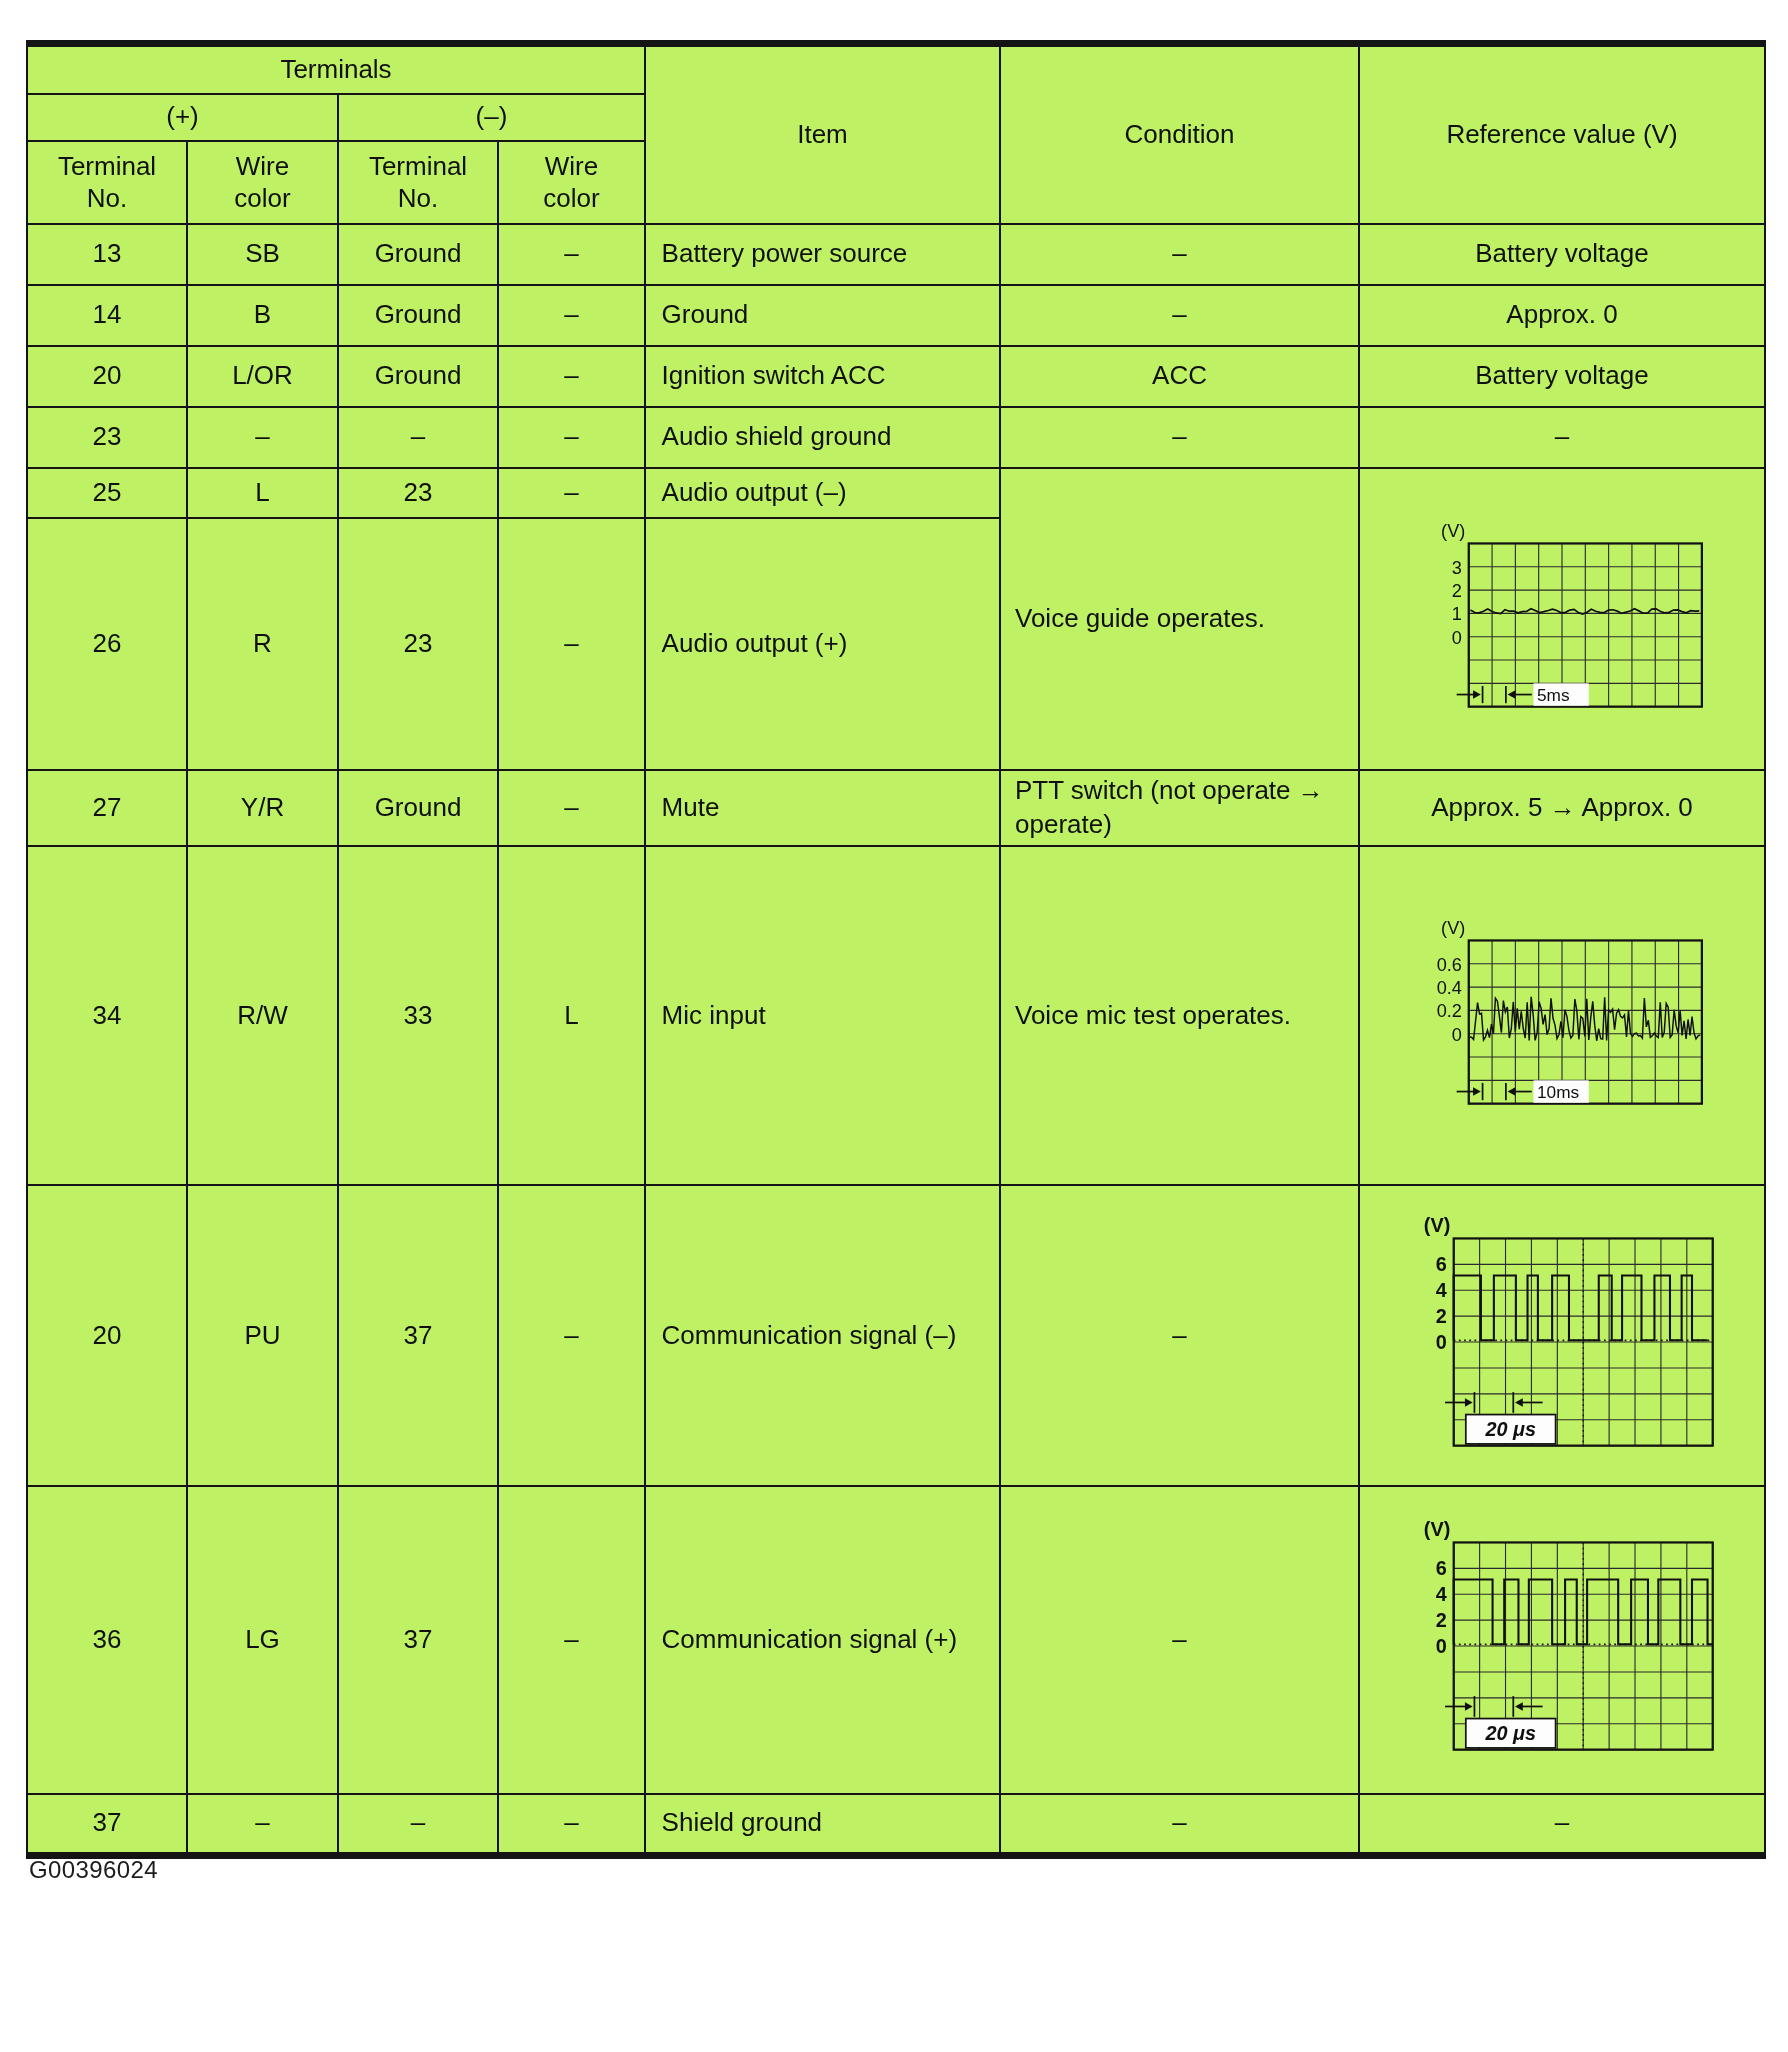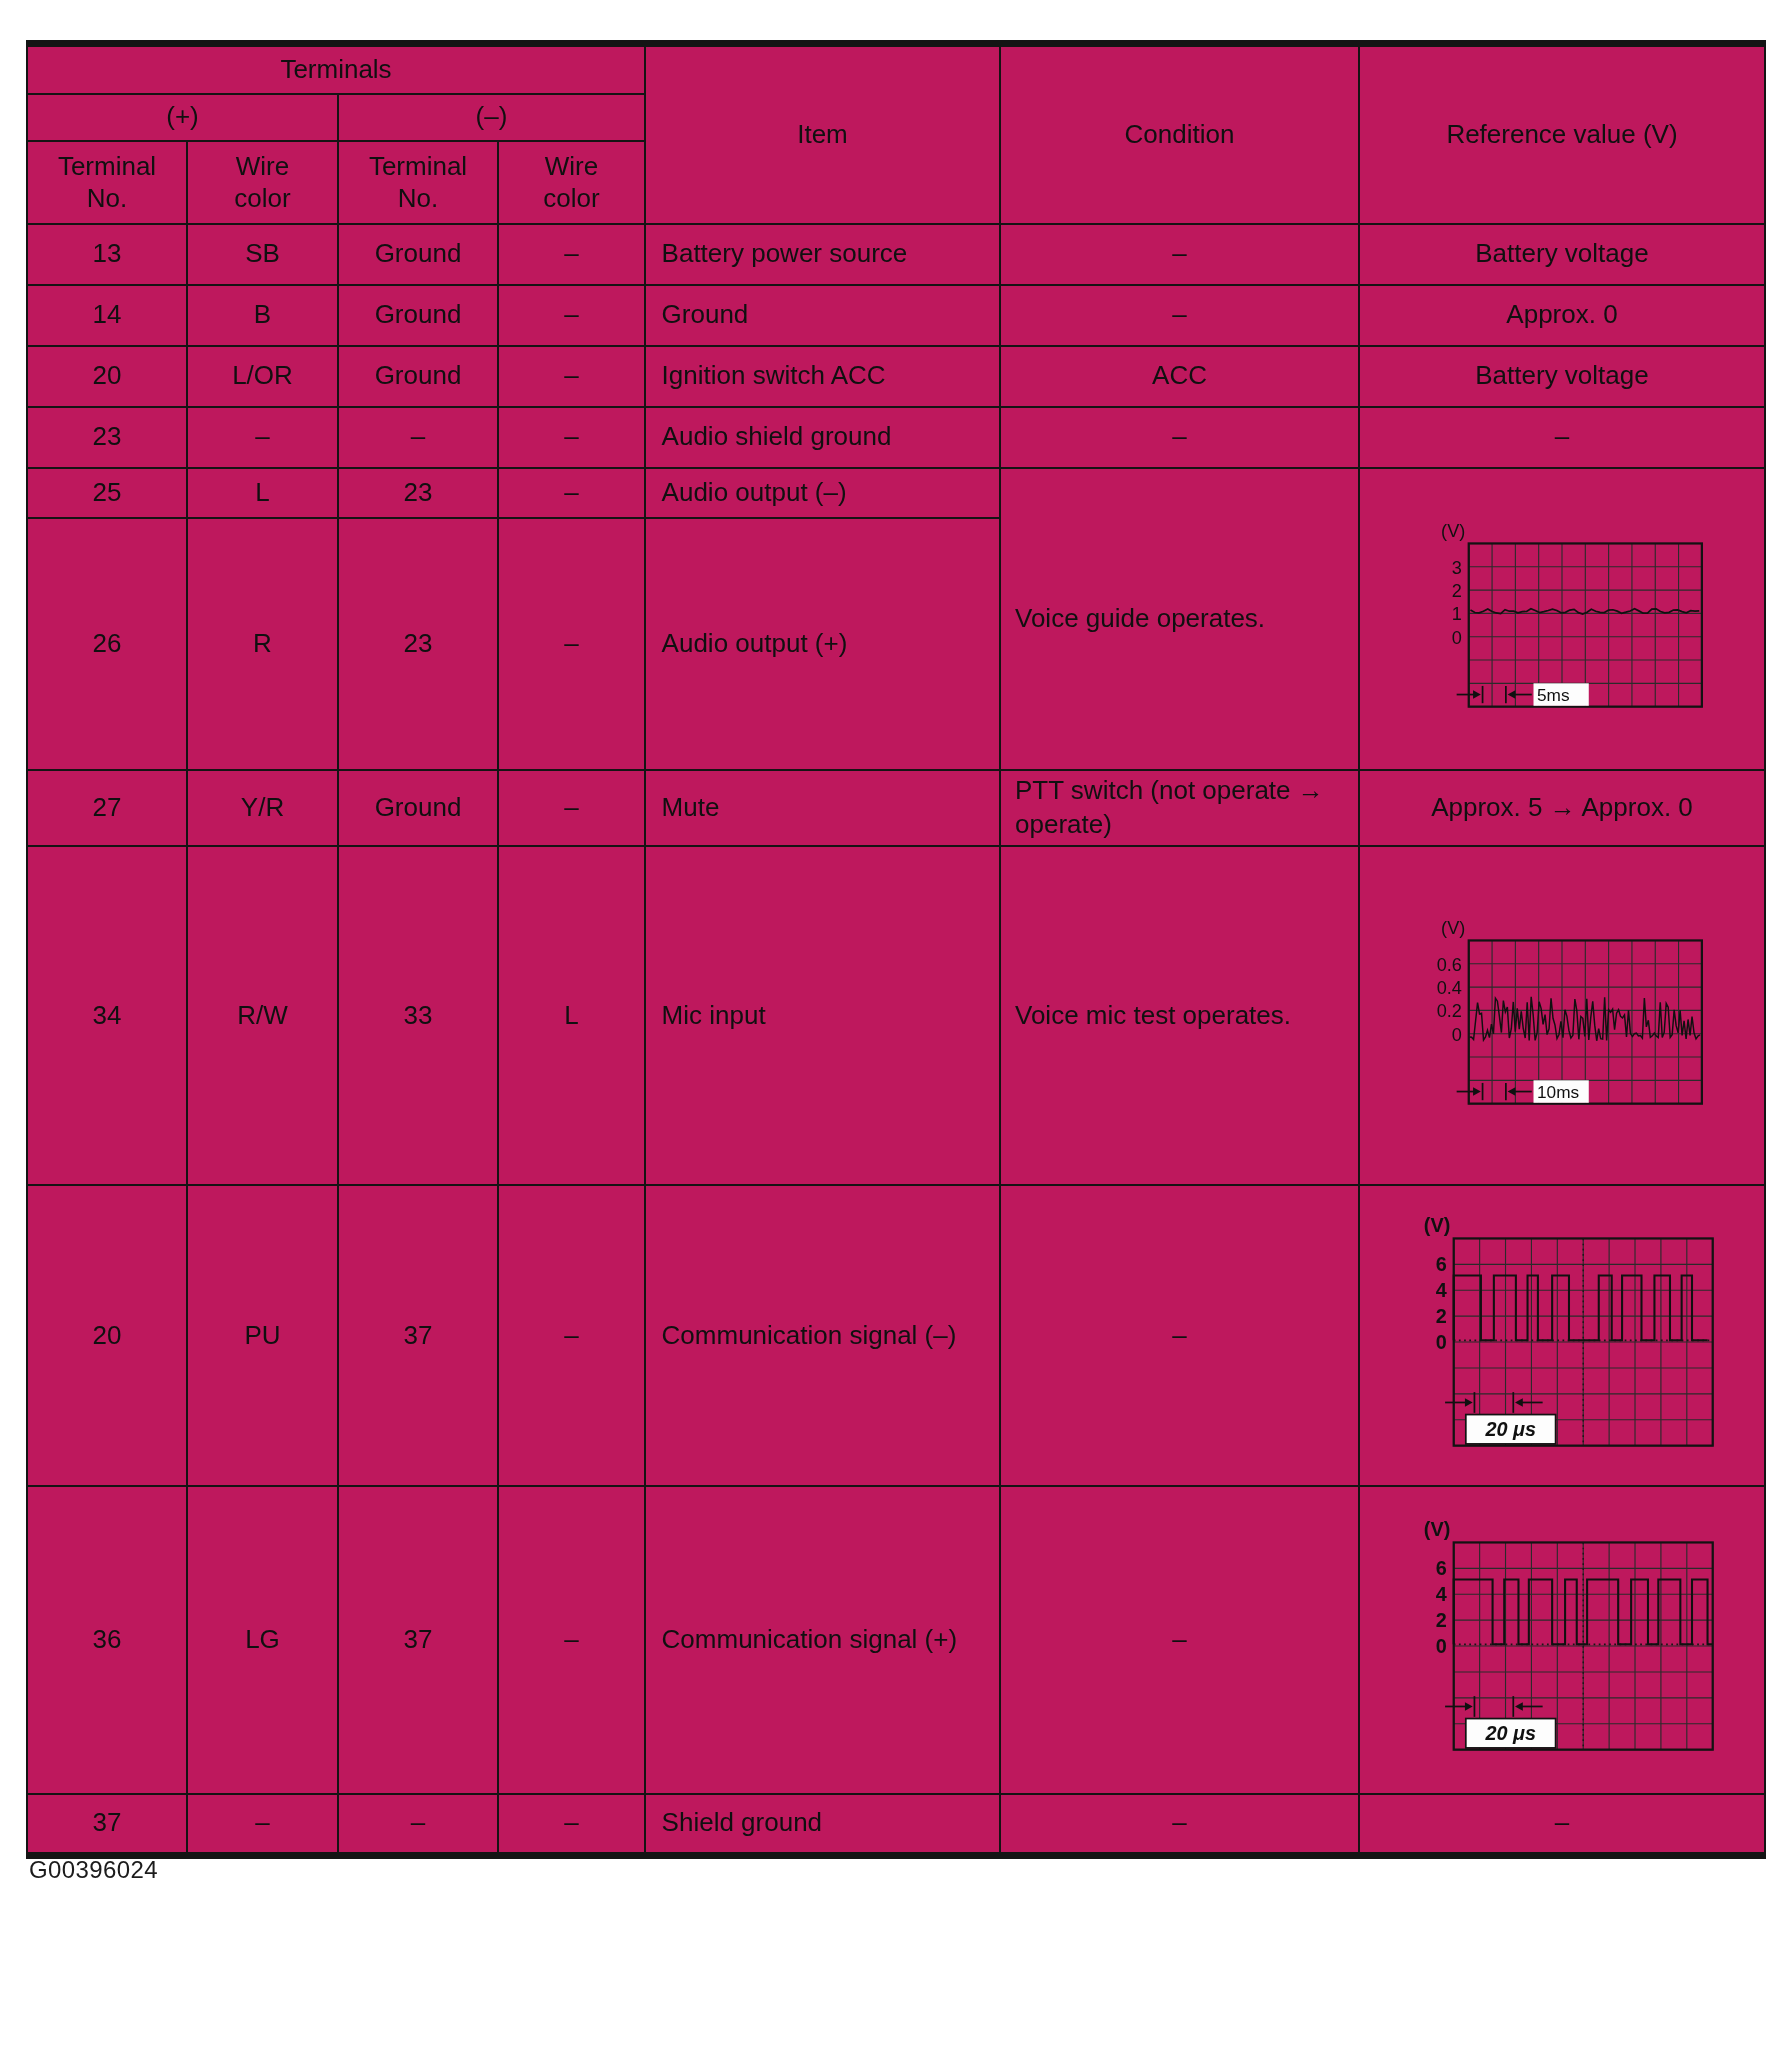--- a/index.html
+++ b/index.html
@@ -4,21 +4,21 @@
 <style>
   html,body{margin:0;padding:0;background:#ffffff;}
   body{
     width:1788px;height:2053px;position:relative;
     font-family:"Liberation Sans", sans-serif;color:#101010;
   }
   .sheet{position:absolute;left:26px;top:40px;}
   table{
     border-collapse:collapse;table-layout:fixed;width:1738px;
     border:2.6px solid #141414;border-top-width:7.8px;border-bottom-width:7.8px;
-    background:#be185d;
+    background:#bef264;
   }
   th,td{
     border:2.6px solid #141414;
     font-size:26px;font-weight:400;color:#101010;
     text-align:center;vertical-align:middle;
     padding:3.5px 8.6px;line-height:1.3;
   }
   th.wrapHdr{padding:3.5px 17.3px;line-height:1.25;}
   td.item{text-align:left;padding-left:15.6px;padding-right:12px;border-radius:21px;}
   td.condL{text-align:left;padding-left:14px;padding-right:12px;}

